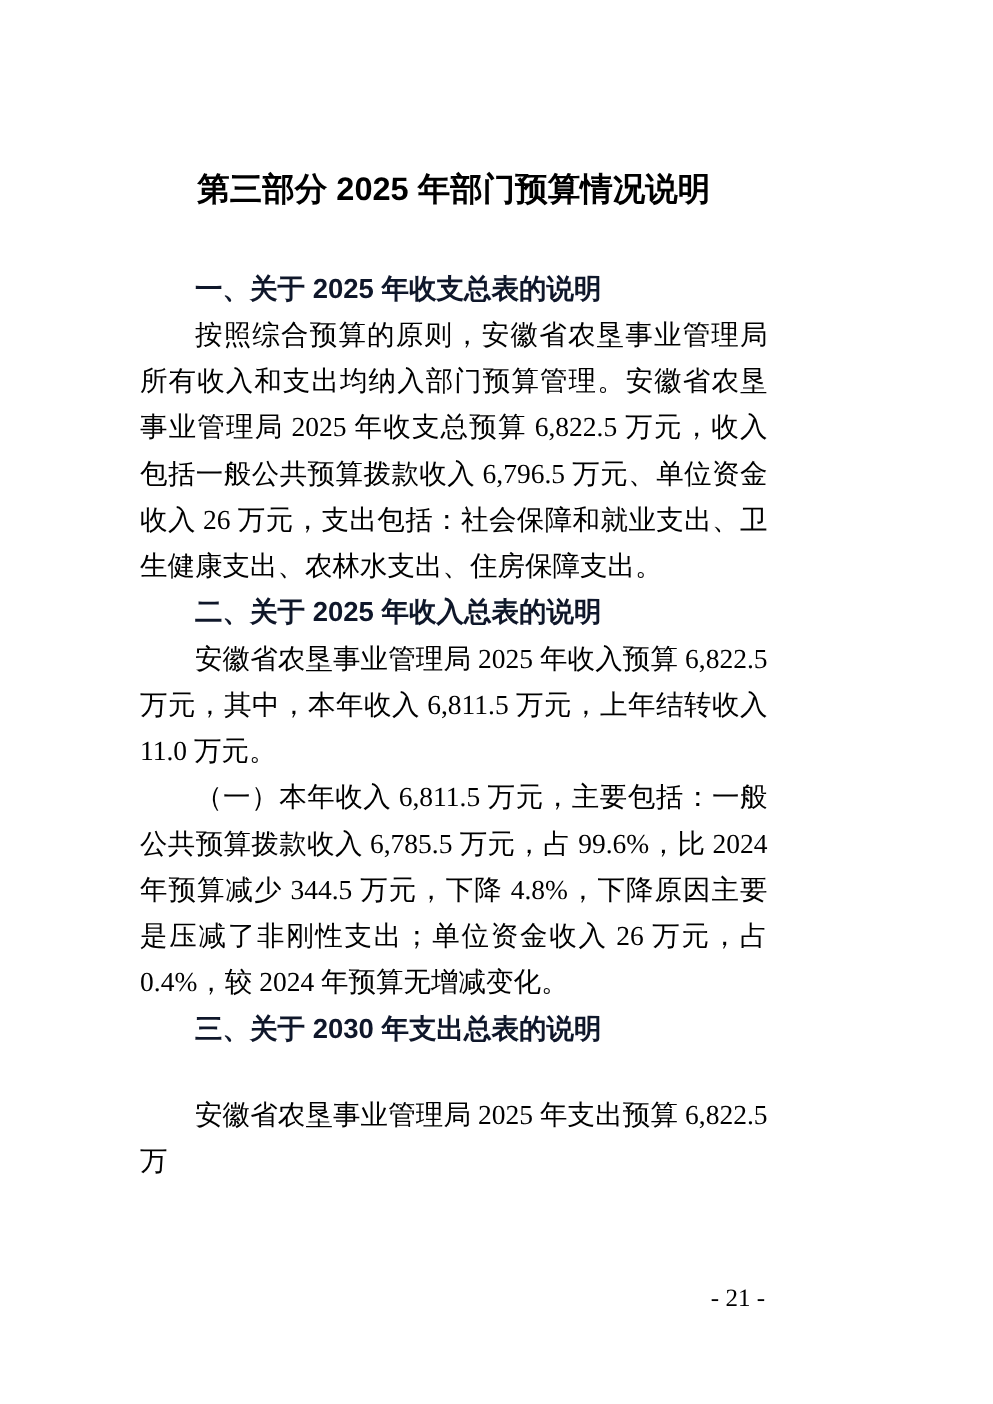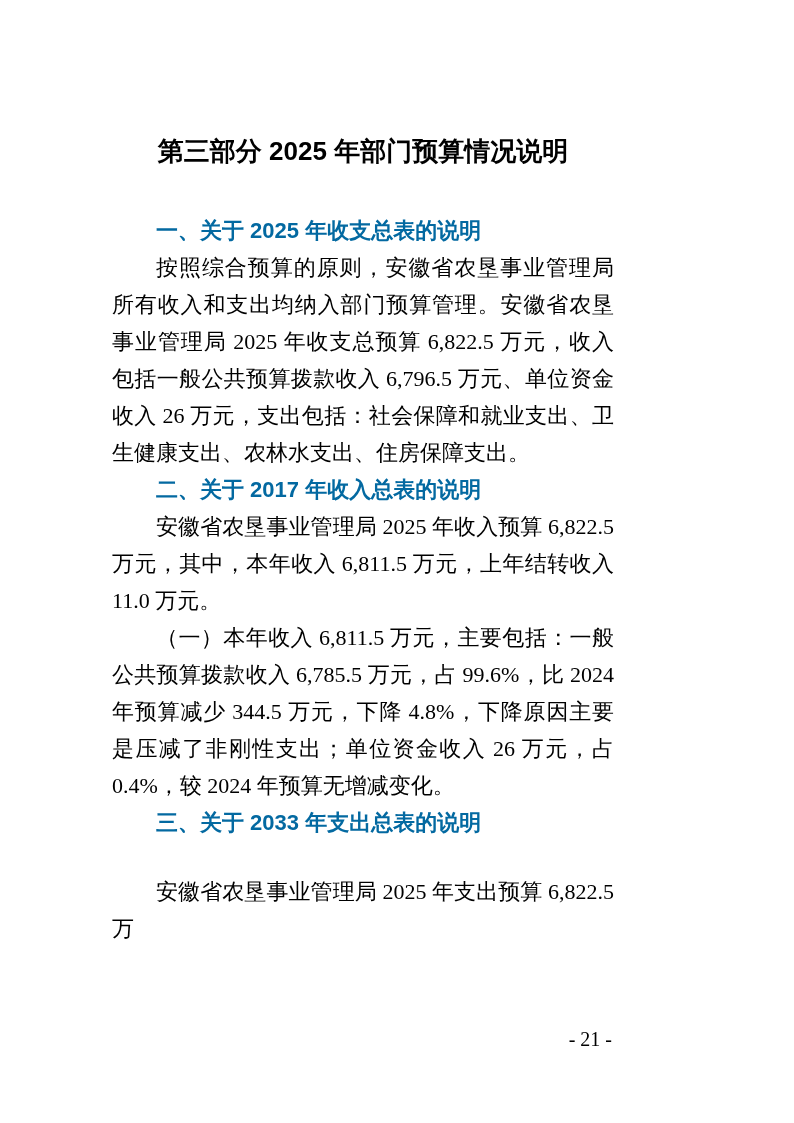--- a/index.html
+++ b/index.html
@@ -29,21 +29,21 @@
     color: #000000;
     white-space: nowrap;
   }
   .section-heading {
     margin: 0;
     font-family: "Liberation Sans", "DejaVu Sans", sans-serif;
     font-weight: bold;
     font-size: 22px;
     line-height: 37px;
     text-indent: 2em;
-    color: #0369a1;
+    color: #0f172a;
   }
   .section-heading.first {
     margin-top: 42px;
   }
   .para {
     margin: 0;
     font-family: Liberation Serif, serif;
     font-size: 22px;
     line-height: 37px;
     text-align: justify;
@@ -70,23 +70,23 @@
 <body>
 
 <div class="page">
   <div class="content">
 
     <h1 class="doc-title">第三部分 2025 年部门预算情况说明</h1>
 
     <h2 class="section-heading first">一、关于 2025 年收支总表的说明</h2>
     <p class="para">按照综合预算的原则，安徽省农垦事业管理局所有收入和支出均纳入部门预算管理。安徽省农垦事业管理局 2025 年收支总预算 6,822.5 万元，收入包括一般公共预算拨款收入 6,796.5 万元、单位资金收入 26 万元，支出包括：社会保障和就业支出、卫生健康支出、农林水支出、住房保障支出。</p>
 
-    <h2 class="section-heading">二、关于 2017 年收入总表的说明</h2>
+    <h2 class="section-heading">二、关于 2025 年收入总表的说明</h2>
     <p class="para">安徽省农垦事业管理局 2025 年收入预算 6,822.5 万元，其中，本年收入 6,811.5 万元，上年结转收入 11.0 万元。</p>
     <p class="para">（一）本年收入 6,811.5 万元，主要包括：一般公共预算拨款收入 6,785.5 万元，占 99.6%，比 2024 年预算减少 344.5 万元，下降 4.8%，下降原因主要是压减了非刚性支出；单位资金收入 26 万元，占 0.4%，较 2024 年预算无增减变化。</p>
 
-    <h2 class="section-heading">三、关于 2033 年支出总表的说明</h2>
+    <h2 class="section-heading">三、关于 2030 年支出总表的说明</h2>
     <p class="para fill">安徽省农垦事业管理局 2025 年支出预算 6,822.5 万</p>
 
   </div>
 
   <div class="page-number">- 21 -</div>
 </div>
 
 </body></html>

